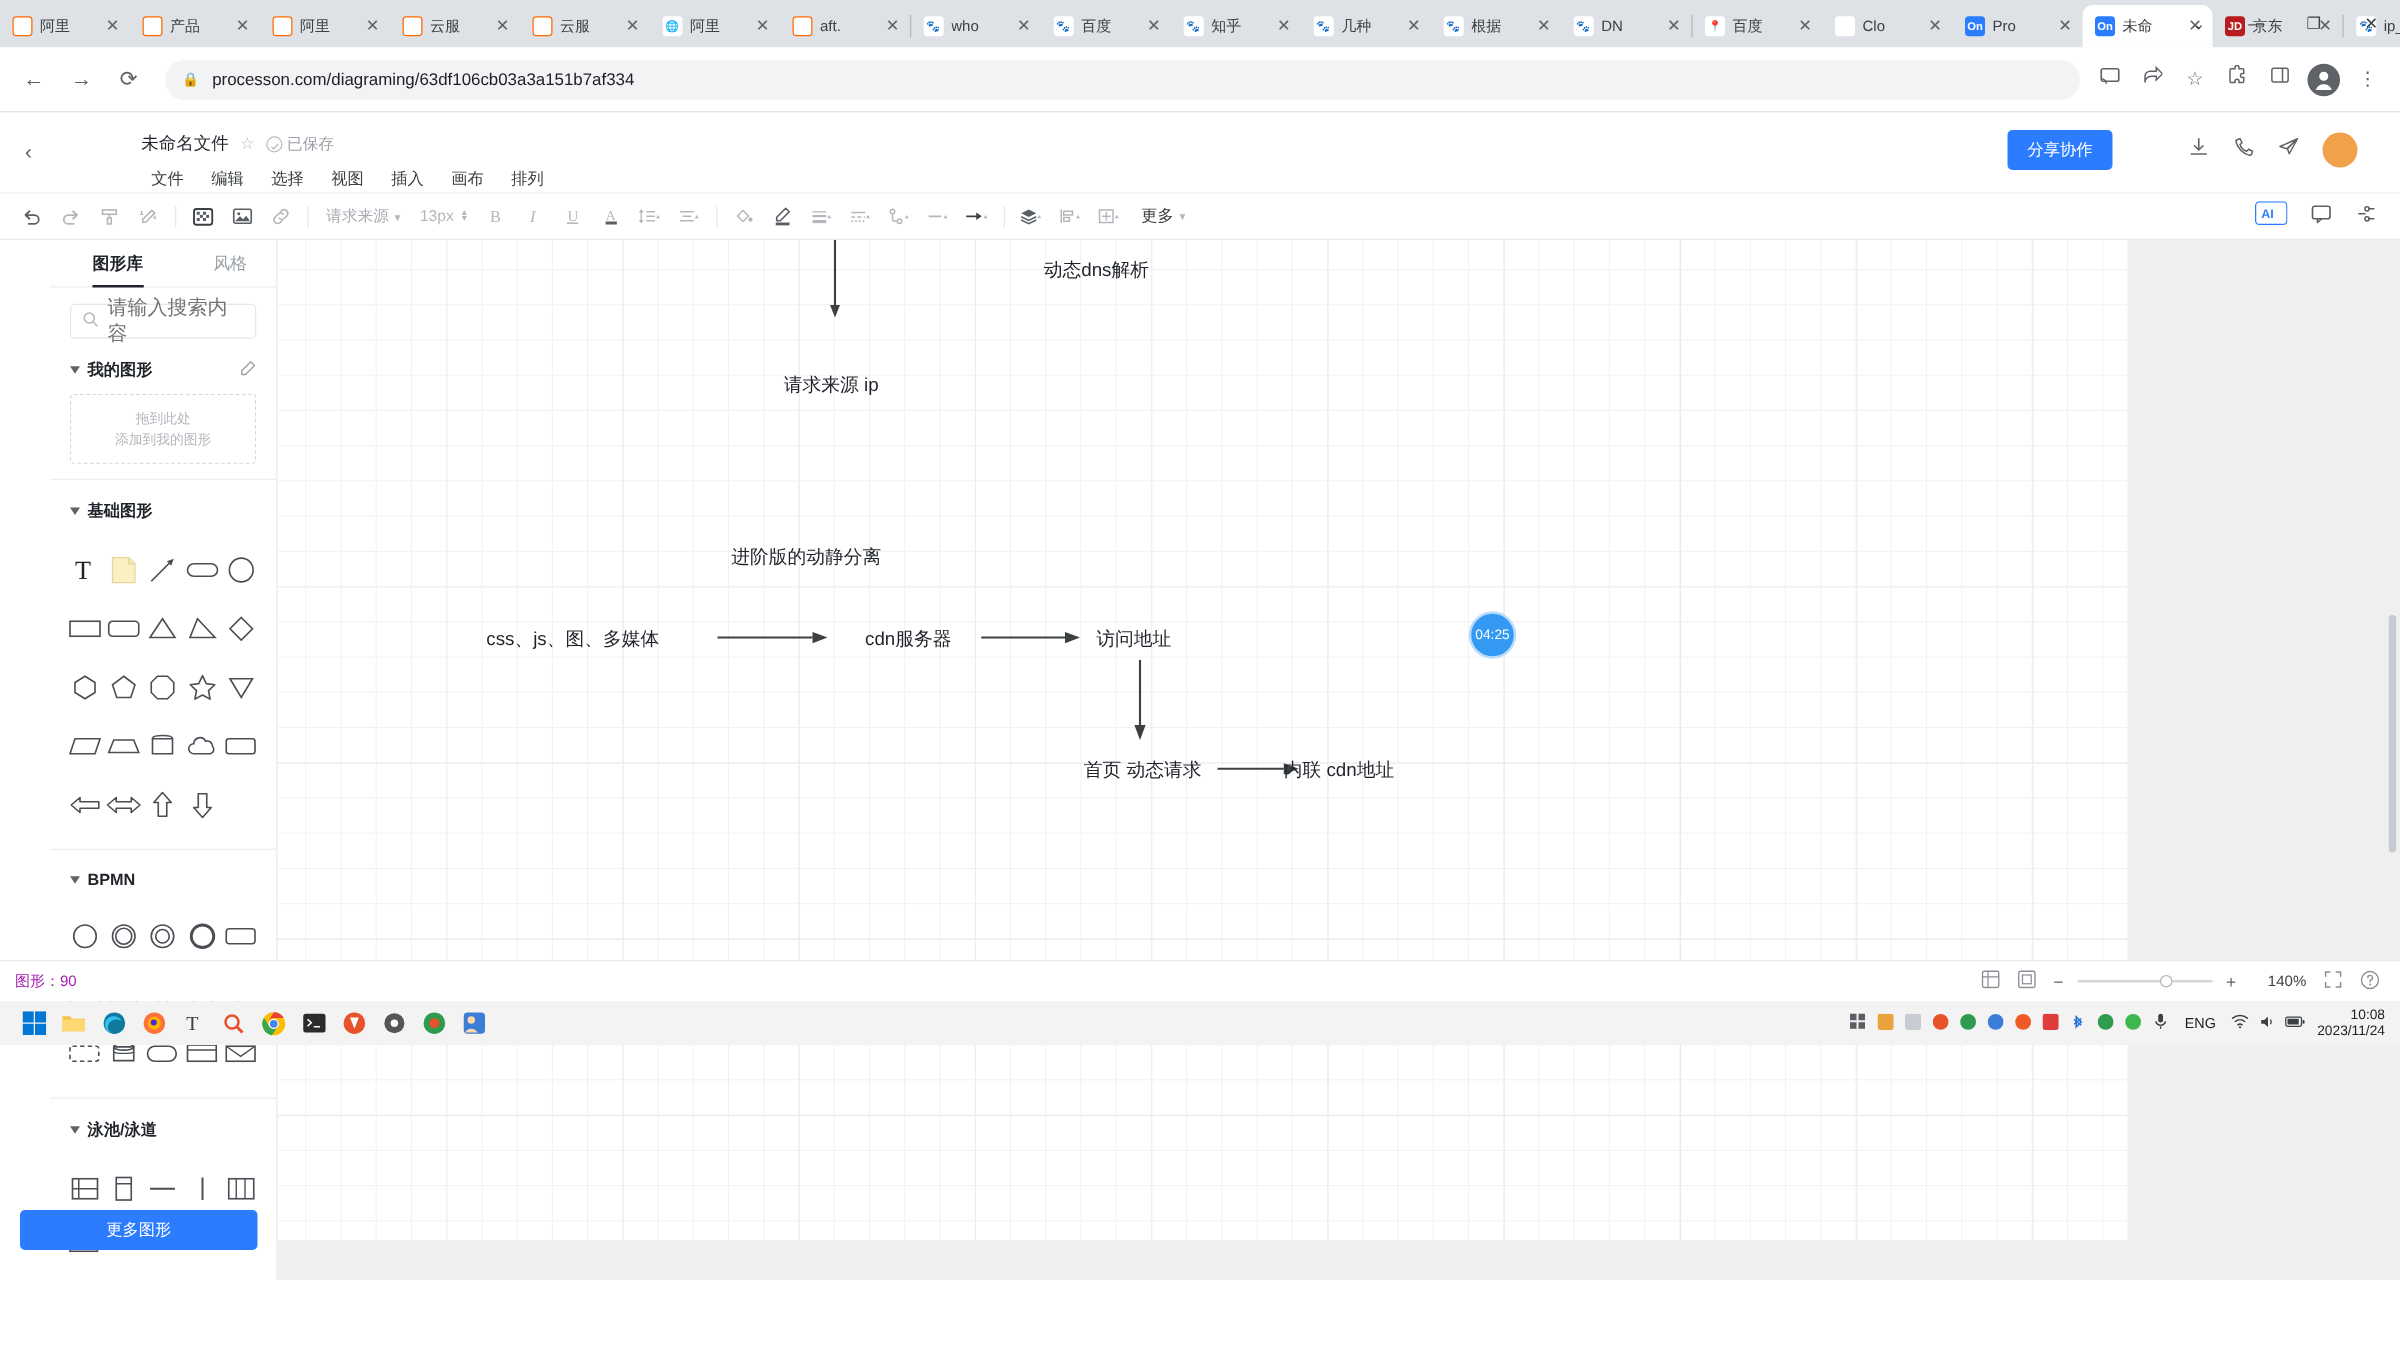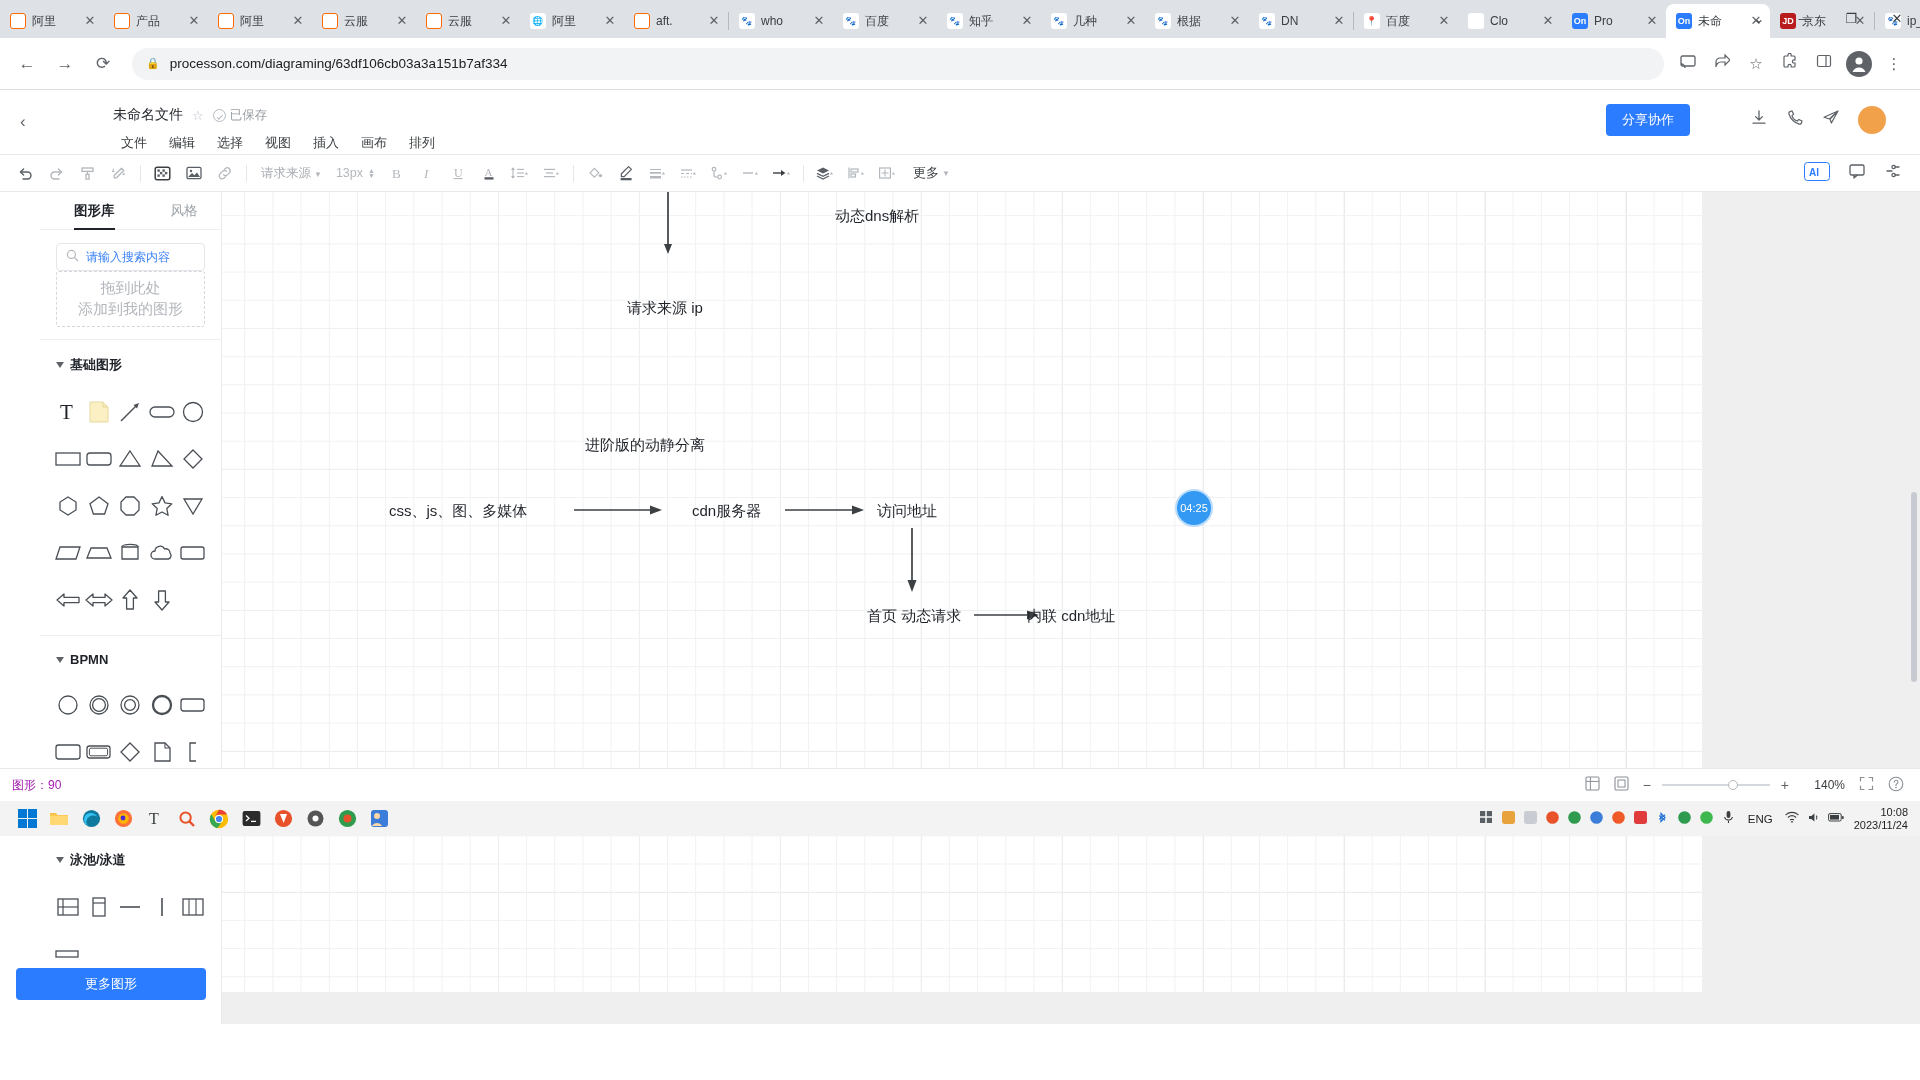--- a/index.html
+++ b/index.html
@@ -145,34 +145,34 @@
   .lp-tab.active::after {
     content: ""; position: absolute; left: 0; right: 0; bottom: 0;
     height: 2px; background: #1f2329;
   }
   .lp-search {
     margin: 13px 16px 0 16px; height: 28px; background: #fff;
     border: 1px solid #e4e6e9; border-radius: 4px; display: flex;
     align-items: center; padding: 0 9px; gap: 7px;
   }
   .lp-search .sicon { color: #b3b7bc; font-size: 12px; }
-  .lp-search .splaceholder { font-size: 12px; color: #3b82f6; }
+  .lp-search .splaceholder { font-size: 16px; color: #737373; }
   .lp-section-title {
     display: flex; align-items: center; gap: 6px;
     font-size: 13px; font-weight: 700; color: #1f2329;
     padding: 16px 0 10px 16px;
   }
   .tri { width: 0; height: 0; border-left: 4.5px solid transparent;
          border-right: 4.5px solid transparent; border-top: 6px solid #5f6368; }
   .dropzone {
     margin: 0 16px; height: 56px; border: 1px dashed #d4d7dc; border-radius: 3px;
     display: flex; flex-direction: column; align-items: center;
     justify-content: center; gap: 2px;
   }
-  .dropzone span { font-size: 15px; color: #b3b7bc; }
+  .dropzone span { font-size: 11px; color: #b3b7bc; }
   .shape-grid { display: grid; grid-template-columns: repeat(5, 1fr);
                 padding: 4px 12px 0 12px; }
   .shape-cell { height: 47px; display: flex; align-items: center;
                 justify-content: center; }
   .shape-cell svg { display: block; }
   .lp-divider { height: 1px; background: #eceef0; margin: 12px 0 0 0; }
   .more-shapes-btn {
     position: absolute; left: 16px; bottom: 24px; width: 190px; height: 32px;
     background: #2b7cff; color: #fff; font-size: 13px; border-radius: 4px;
     line-height: 32px; text-align: center;
@@ -670,20 +670,29 @@
     <div class="lp-search">
       <span class="sicon">
         <svg width="13" height="13" viewBox="0 0 13 13">
             <circle cx="5.4" cy="5.4" r="4" fill="none" stroke="#b3b7bc" stroke-width="1.2"></circle>
             <line x1="8.4" y1="8.4" x2="12" y2="12" stroke="#b3b7bc" stroke-width="1.2"></line>
           </svg>
       </span>
       <span class="splaceholder">请输入搜索内容</span>
     </div>
 
+    <div class="lp-section-title">
+      <span class="tri"></span>
+      <span>我的图形</span>
+      <span style="margin-left:auto; margin-right:16px; color:#9aa0a6; font-size:12px;">
+        <svg width="13" height="13" viewBox="0 0 13 13">
+            <path d="M8.6 1.4 11.6 4.4 4.4 11.6H1.4V8.6z" fill="none" stroke="#9aa0a6" stroke-width="1.1" stroke-linejoin="round"></path>
+          </svg>
+      </span>
+    </div>
     <div class="dropzone">
       <span>拖到此处</span>
       <span>添加到我的图形</span>
     </div>
     <div class="lp-divider"></div>
 
     <div class="lp-section-title">
       <span class="tri"></span>
       <span>基础图形</span>
     </div>

